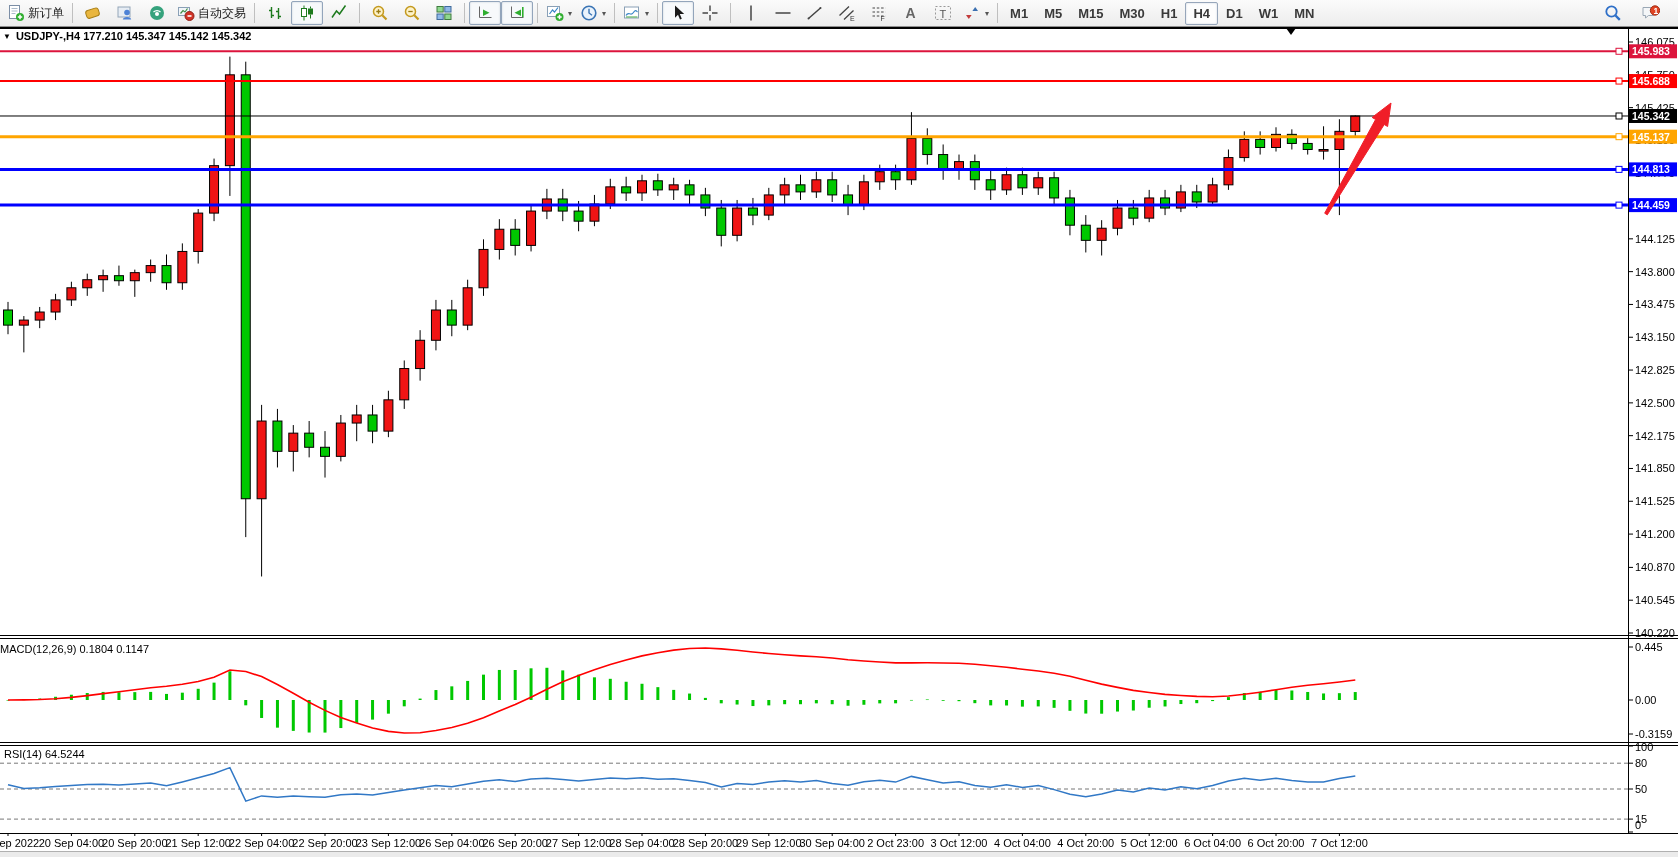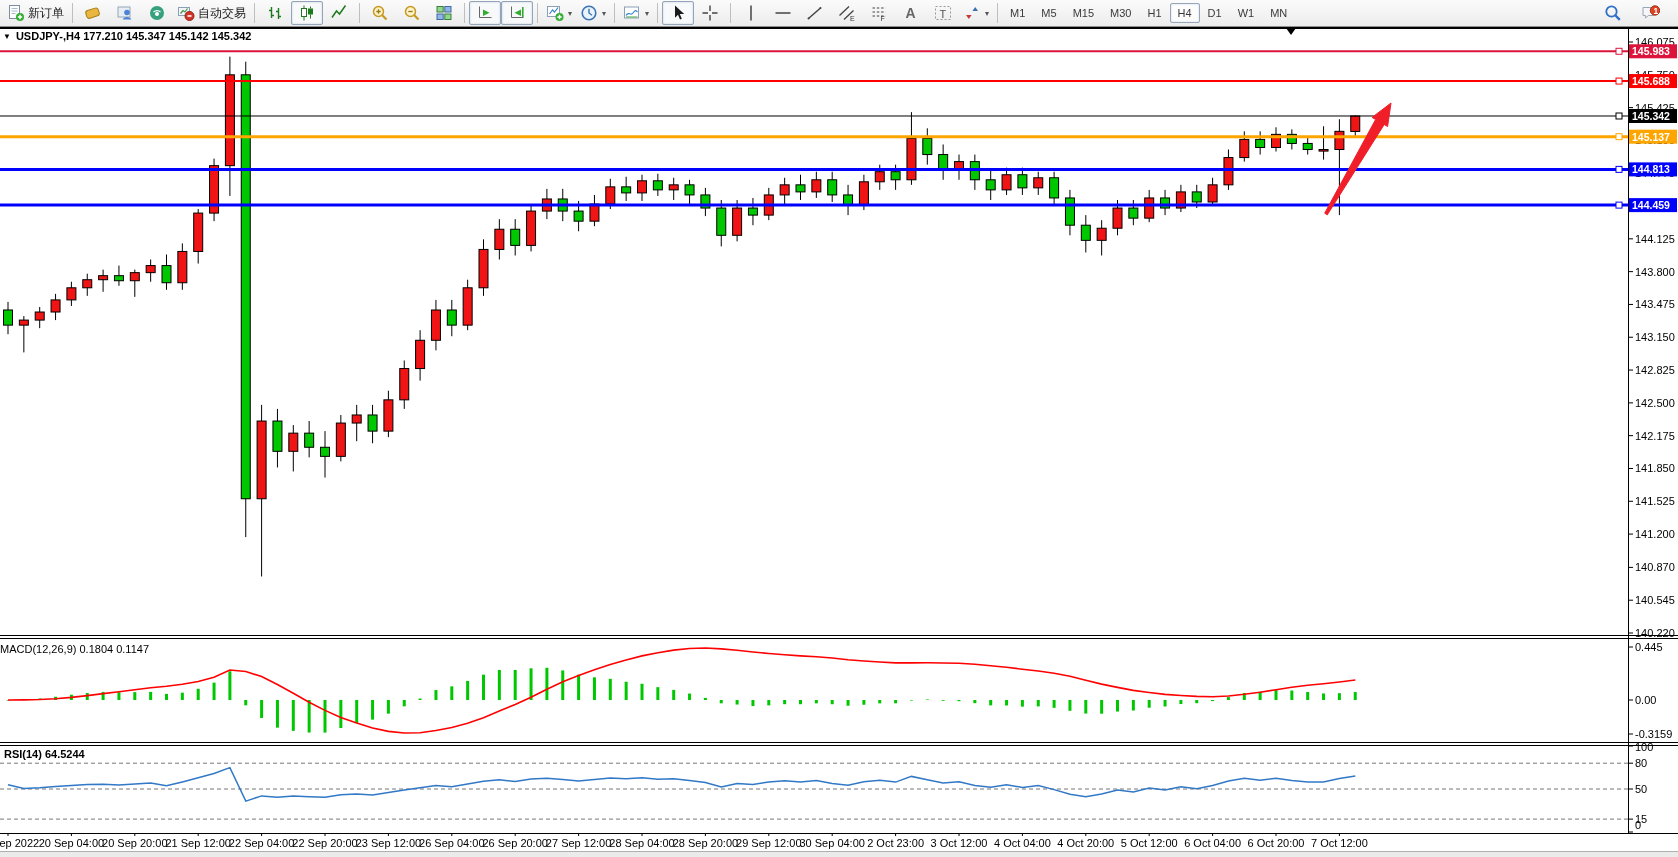--- a/index.html
+++ b/index.html
@@ -5,21 +5,21 @@
   html,body{margin:0;padding:0;background:#fff;width:1678px;height:857px;overflow:hidden;
     font-family:"Liberation Sans",sans-serif;-webkit-font-smoothing:antialiased;}
   .toolbar{box-sizing:border-box;display:flex;align-items:center;height:27px;width:1678px;
     background:linear-gradient(#fbfbfb,#ececec);border-bottom:1px solid #8f8f8f;padding:0 3px;}
   .tb-btn{display:flex;align-items:center;gap:3px;height:22px;min-width:24px;justify-content:center;
     padding:0 3px;border:1px solid transparent;border-radius:2px;cursor:default;}
   .tb-btn.active{border-color:#93a5bb;background:#f7f9fb;box-shadow:inset 0 0 2px #c3ccd6;}
   .tb-label{font-size:12px;color:#1a1a1a;white-space:nowrap;}
   .tb-sep{width:1px;height:20px;background:#bfbfbf;margin:0 4px;flex:none;}
   .dd{font-size:8px;color:#555;margin-left:1px;}
-  .tf-btn{font-size:11px;color:#3a3a3a;padding:3px 7px;border:1px solid transparent;border-radius:2px;}
+  .tf-btn{font-size:13px;color:#3a3a3a;padding:3px 7px;border:1px solid transparent;border-radius:2px;font-weight:bold;}
   .tf-btn.active{border-color:#97a6ba;background:#fdfdfd;box-shadow:inset 0 0 2px #c9d2dc;text-align:center;}
   .tb-right{margin-left:auto;display:flex;align-items:center;gap:6px;padding-right:8px;}
   .chart-area{position:relative;width:1678px;height:830px;background:#fff;}
   .overlay{position:absolute;font-size:11px;color:#000;white-space:nowrap;z-index:5;}
   #title-overlay{top:3px;left:3px;font-weight:bold;display:flex;gap:5px;align-items:center;}
   #title-overlay .tri{font-size:8px;font-weight:normal;}
   svg text{font-family:"Liberation Sans",sans-serif;}
 </style>
 </head>
 <body>
@@ -287,21 +287,21 @@
       </div>
     </div>
   </div>
 
 <div class="chart-area">
   <div class="overlay" id="title-overlay">
     <span class="tri">▼</span>
     <span>USDJPY-,H4  177.210 145.347 145.142 145.342</span>
   </div>
   <div class="overlay" style="top:616px;left:0;">MACD(12,26,9) 0.1804 0.1147</div>
-  <div class="overlay" style="top:721px;left:4px;font-weight:bold;">RSI(14) 64.5244</div>
+  <div class="overlay" style="top:721px;left:4px;">RSI(14) 64.5244</div>
   <svg id="cv" width="1678" height="830">
       <g>
         <line x1="1628" y1="15" x2="1633" y2="15" stroke="#000" stroke-width="1"></line>
         <text x="1635" y="19" font-size="11" fill="#000">146.075</text>
         <line x1="1628" y1="47.80549999999885" x2="1633" y2="47.80549999999885" stroke="#000" stroke-width="1"></line>
         <text x="1635" y="51.80549999999885" font-size="11" fill="#000">145.750</text>
         <line x1="1628" y1="80.6109999999977" x2="1633" y2="80.6109999999977" stroke="#000" stroke-width="1"></line>
         <text x="1635" y="84.6109999999977" font-size="11" fill="#000">145.425</text>
         <line x1="1628" y1="113.41649999999943" x2="1633" y2="113.41649999999943" stroke="#000" stroke-width="1"></line>
         <text x="1635" y="117.41649999999943" font-size="11" fill="#000">145.100</text>

